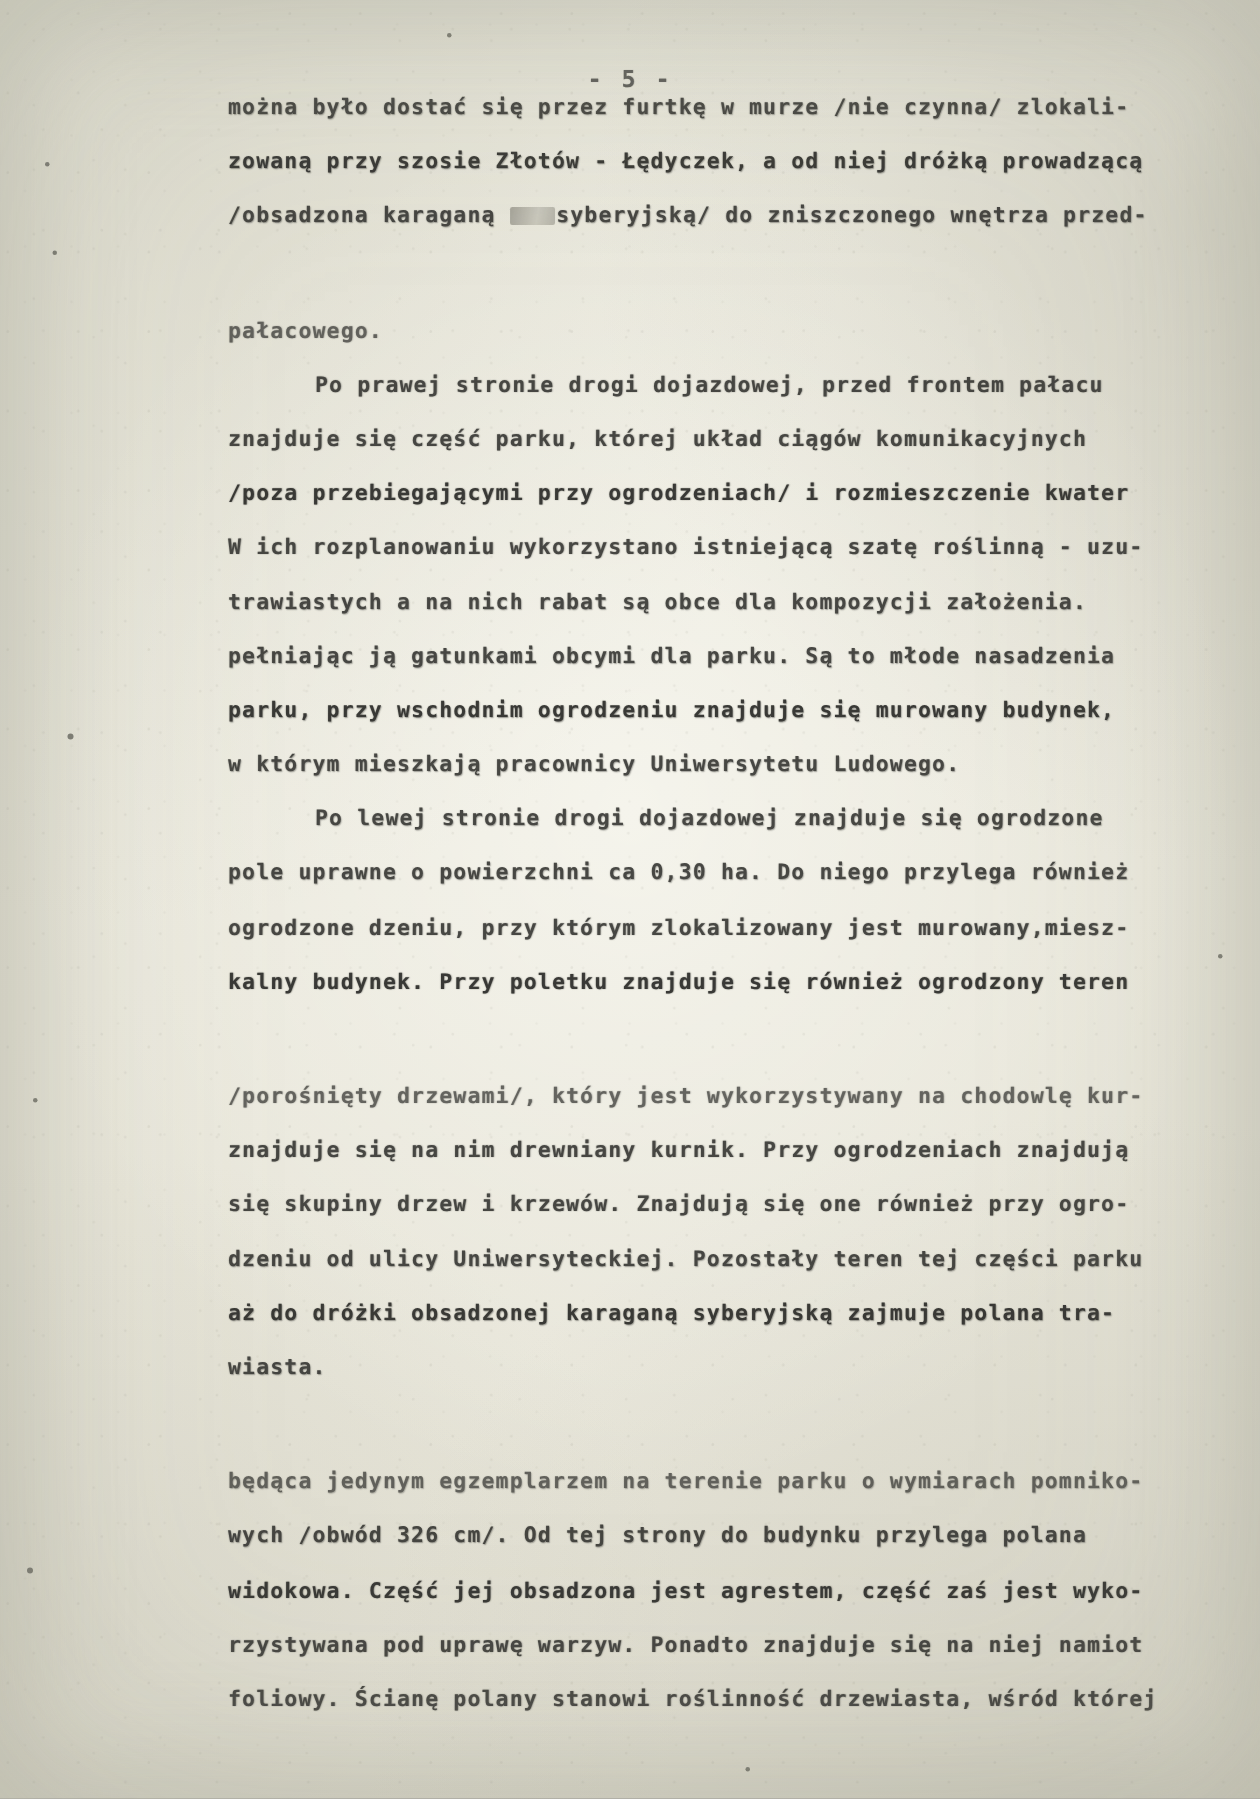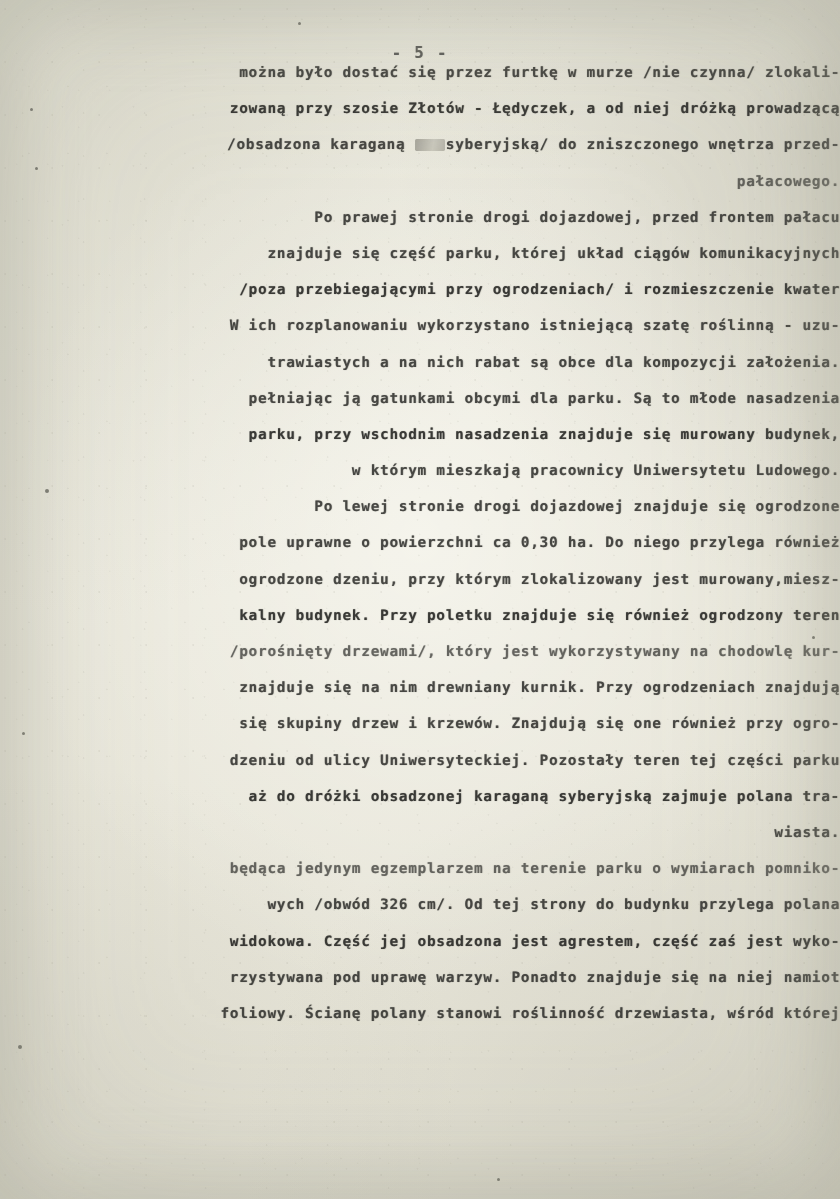--- a/index.html
+++ b/index.html
@@ -71,24 +71,23 @@
     font-size: 14.3px;
     letter-spacing: 0.78px;
     color: #30302d;
     white-space: pre;
     font-weight: bold;
     opacity: 0.88;
     text-shadow:
       0.5px 0.35px 0.9px rgba(60,60,55,0.50),
       -0.35px 0.2px 0.8px rgba(80,80,72,0.28);
     transform: skewX(-0.25deg);
-    text-align: right;
   }
   .line.indent { padding-left: 58px; }
-  .line.faint  { opacity: 0.72; }
+  .line.faint  { opacity: 0.72; margin-top: 40px; }
   .line.bolder { opacity: 0.95; }
 
   
   .smudge {
     display: inline-block;
     width: 30px;
     height: 12px;
     vertical-align: -2px;
     margin-right: 1px;
     background: linear-gradient(100deg, rgba(110,108,98,0.62), rgba(140,138,126,0.38) 60%, rgba(120,118,108,0.52));
@@ -115,21 +114,21 @@
       <div class="line">można było dostać się przez furtkę w murze /nie czynna/ zlokali-</div>
       <div class="line bolder">zowaną przy szosie Złotów - Łędyczek, a od niej dróżką prowadzącą</div>
       <div class="line">/obsadzona karaganą <span class="smudge"></span>syberyjską/ do zniszczonego wnętrza przed-</div>
       <div class="line faint">pałacowego.</div>
       <div class="line indent">Po prawej stronie drogi dojazdowej, przed frontem pałacu</div>
       <div class="line">znajduje się część parku, której układ ciągów komunikacyjnych</div>
       <div class="line bolder">/poza przebiegającymi przy ogrodzeniach/ i rozmieszczenie kwater</div>
       <div class="line">W ich rozplanowaniu wykorzystano istniejącą szatę roślinną - uzu-</div>
       <div class="line">trawiastych a na nich rabat są obce dla kompozycji założenia.</div>
       <div class="line">pełniając ją gatunkami obcymi dla parku. Są to młode nasadzenia</div>
-      <div class="line bolder">parku, przy wschodnim nasadzenia znajduje się murowany budynek,</div>
+      <div class="line bolder">parku, przy wschodnim ogrodzeniu znajduje się murowany budynek,</div>
       <div class="line">w którym mieszkają pracownicy Uniwersytetu Ludowego.</div>
       <div class="line indent">Po lewej stronie drogi dojazdowej znajduje się ogrodzone</div>
       <div class="line">pole uprawne o powierzchni ca 0,30 ha. Do niego przylega również</div>
       <div class="line">ogrodzone dzeniu, przy którym zlokalizowany jest murowany,miesz-</div>
       <div class="line bolder">kalny budynek. Przy poletku znajduje się również ogrodzony teren</div>
       <div class="line faint">/porośnięty drzewami/, który jest wykorzystywany na chodowlę kur-</div>
       <div class="line">znajduje się na nim drewniany kurnik. Przy ogrodzeniach znajdują</div>
       <div class="line">się skupiny drzew i krzewów. Znajdują się one również przy ogro-</div>
       <div class="line">dzeniu od ulicy Uniwersyteckiej. Pozostały teren tej części parku</div>
       <div class="line bolder">aż do dróżki obsadzonej karaganą syberyjską zajmuje polana tra-</div>

